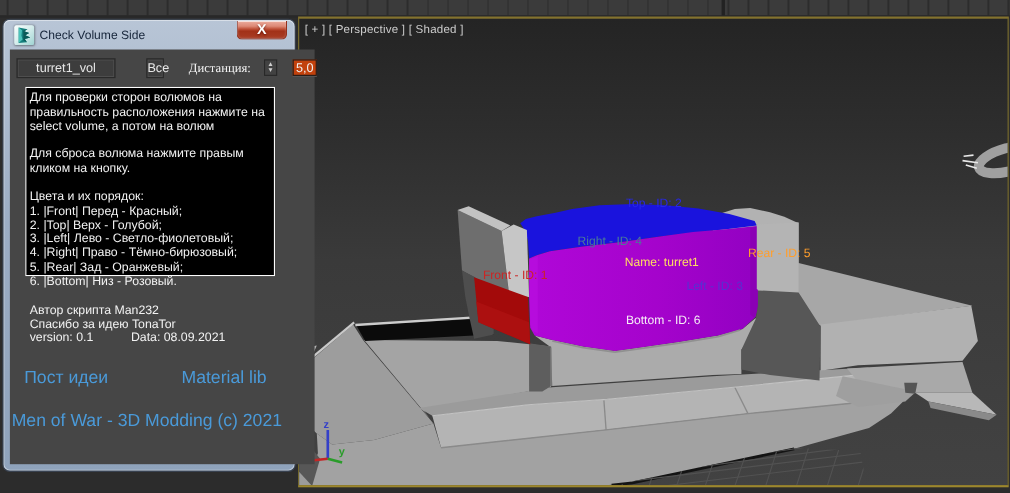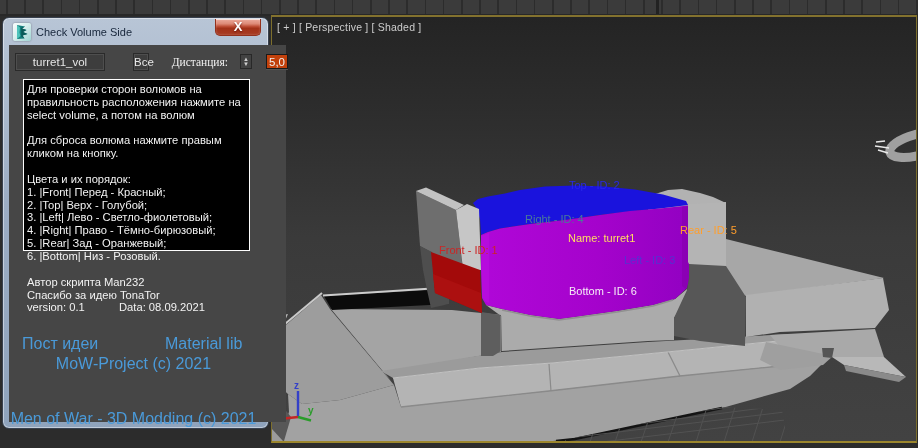--- a/index.html
+++ b/index.html
@@ -199,17 +199,16 @@
 3. |Left| Лево - Светло-фиолетовый;
 4. |Right| Право - Тёмно-бирюзовый;
 5. |Rear| Зад - Оранжевый;
 6. |Bottom| Низ - Розовый.
 
 Автор скрипта Man232
 Спасибо за идею TonaTor
 version: 0.1           Data: 08.09.2021</div>
       <div class="lnk" style="left:13px;top:290px;">Пост идеи</div>
       <div class="lnk" style="left:156px;top:290px;">Material lib</div>
-      <div class="lnk" style="left:0;top:310px;width:249px;text-align:center;">MoW-Project (c) 2021</div>
-      <div class="lnk" style="left:0;top:329px;width:249px;text-align:center;margin-top:36px;">Men of War - 3D Modding (c) 2021</div>
+      <div class="lnk" style="left:0;top:329px;width:249px;text-align:center;">Men of War - 3D Modding (c) 2021</div>
     </div>
   </div>
 </div>
 
 </body></html>

